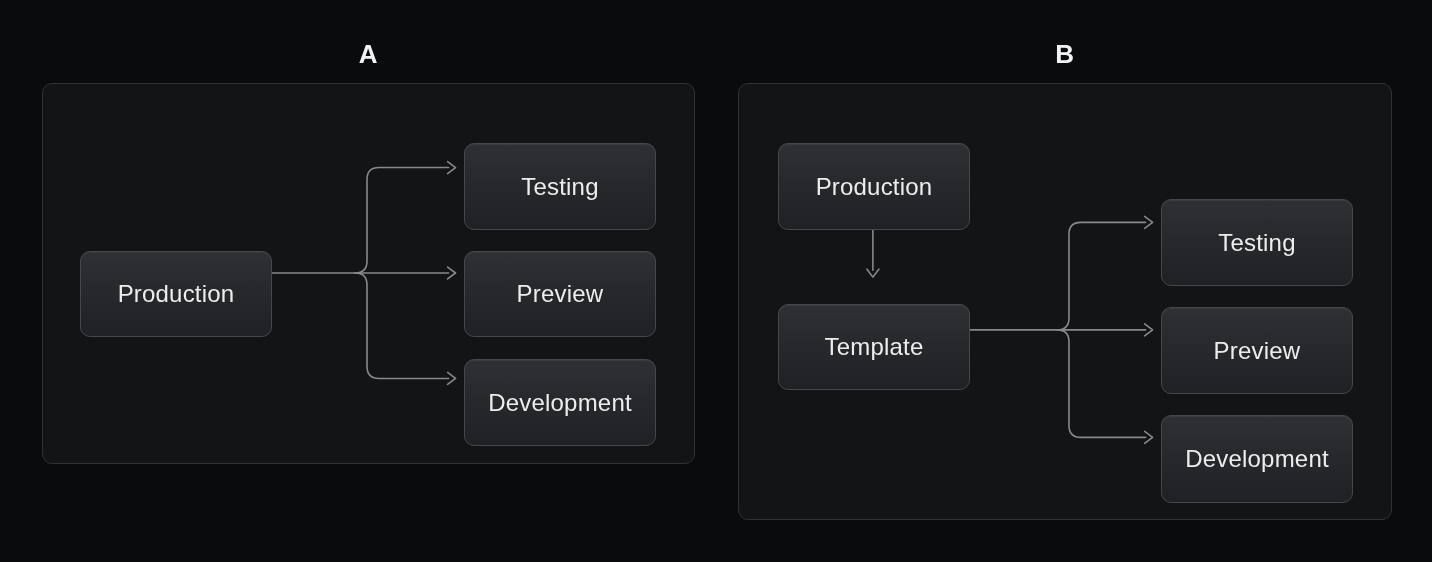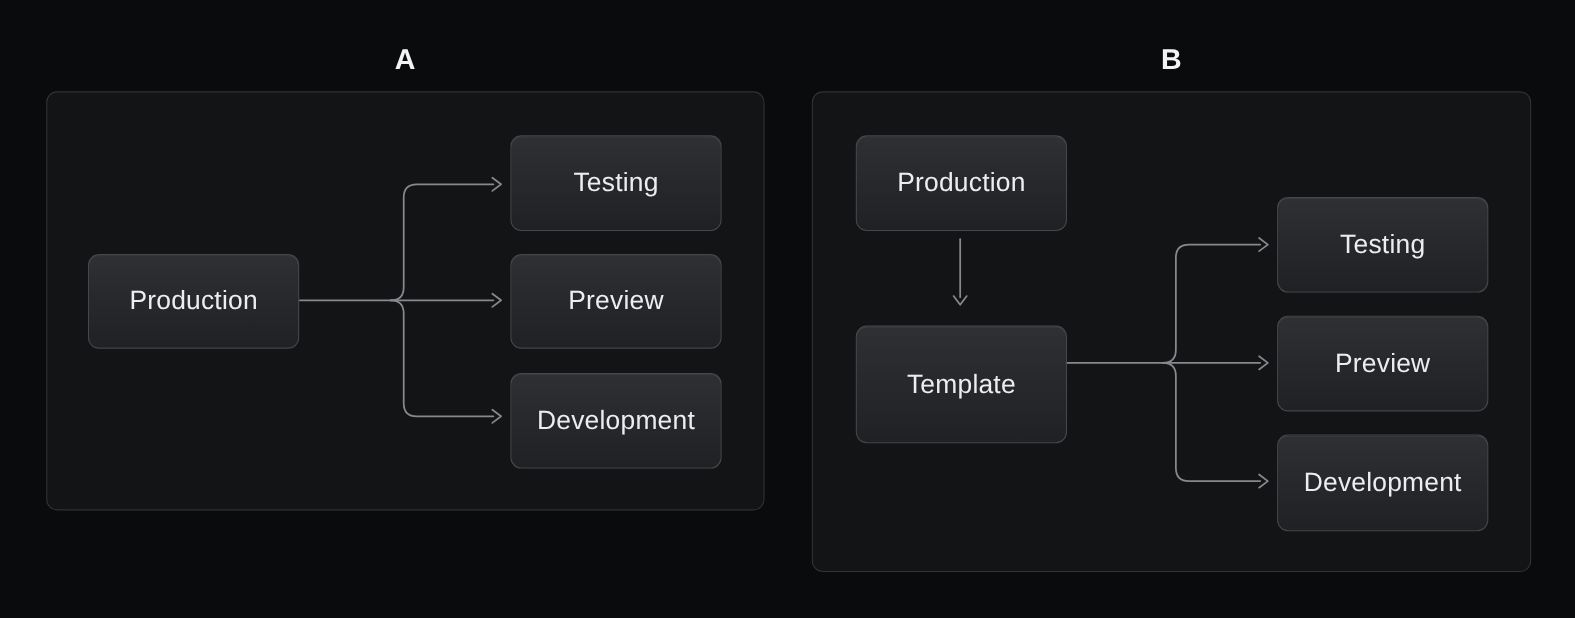--- a/index.html
+++ b/index.html
@@ -46,20 +46,21 @@
     border: 1px solid #44474b;
     border-radius: 10px;
     box-shadow: inset 0 1px 0 rgba(255,255,255,0.05);
     display: flex;
     align-items: center;
     justify-content: center;
     color: #ecedee;
     font-size: 24px;
     font-weight: 400;
     letter-spacing: 0.2px;
+    margin-top: 20px;
   }
   svg.connectors {
     position: absolute;
     left: 0;
     top: 0;
     width: 100%;
     height: 100%;
     overflow: visible;
   }
   svg.connectors path {
@@ -118,21 +119,21 @@
       <path d="M 319 247 Q 331 247 331 235 L 331 151 Q 331 139 343 139 L 408 139"></path>
       <path d="M 407 133 L 415 139 L 407 145"></path>
 
       <path d="M 319 247 Q 331 247 331 259 L 331 343 Q 331 355 343 355 L 408 355"></path>
       <path d="M 407 349 L 415 355 L 407 361"></path>
     </svg>
 
     <div class="node" style="left:39px; top:39px;">
       <span>Production</span>
     </div>
-    <div class="node" style="left:39px; top:212px; height:107px;">
+    <div class="node" style="left:39px; top:200px; height:86px;">
       <span>Template</span>
     </div>
     <div class="node" style="left:422px; top:95px;">
       <span>Testing</span>
     </div>
     <div class="node" style="left:422px; top:203px;">
       <span>Preview</span>
     </div>
     <div class="node" style="left:422px; top:311px; height:88px;">
       <span>Development</span>

